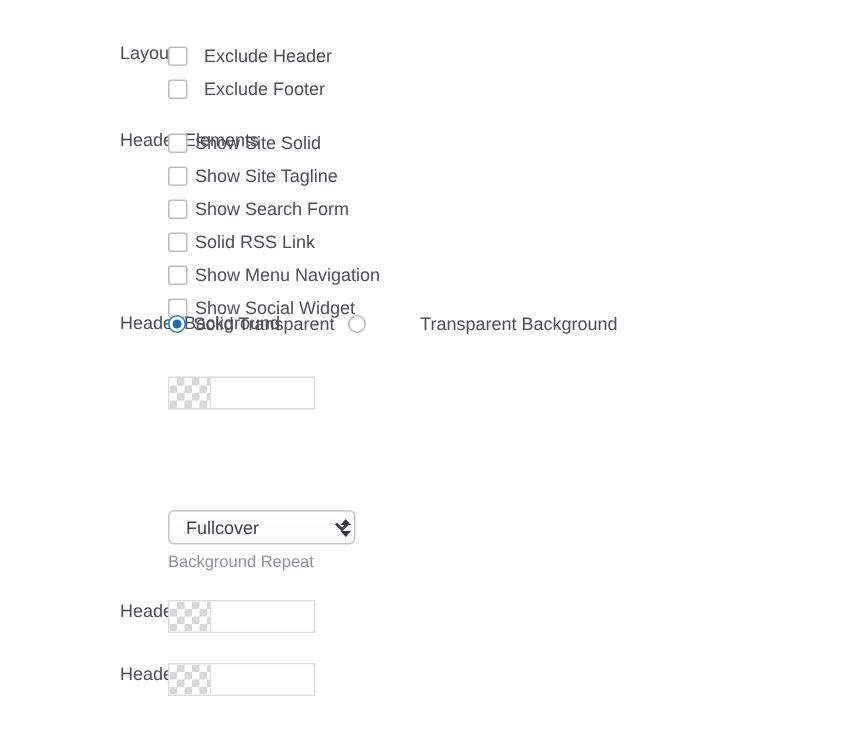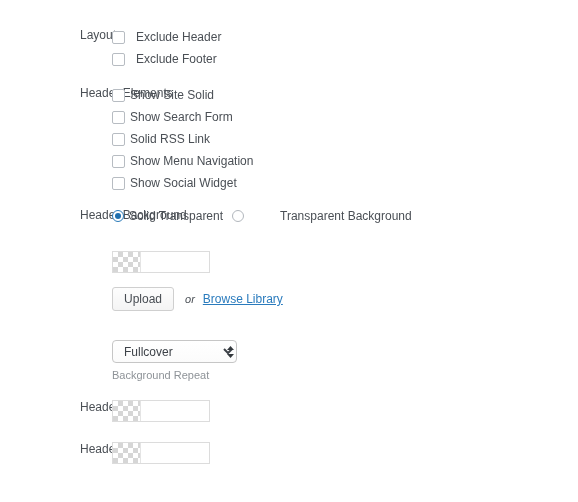--- a/index.html
+++ b/index.html
@@ -242,20 +242,24 @@
 
   <div class="row" style="top:86px;">
     <div class="label-col">Header Elements</div>
     <div class="control-col">
       <div class="check-line gap-tight">
         <span class="cbox"></span>
         <span class="check-label">Show Site Solid</span>
       </div>
       <div class="check-line gap-tight">
         <span class="cbox"></span>
+        <span class="check-label">Show Site Tagline</span>
+      </div>
+      <div class="check-line gap-tight">
+        <span class="cbox"></span>
         <span class="check-label">Show Search Form</span>
       </div>
       <div class="check-line gap-tight">
         <span class="cbox"></span>
         <span class="check-label">Solid RSS Link</span>
       </div>
       <div class="check-line gap-tight">
         <span class="cbox"></span>
         <span class="check-label">Show Menu Navigation</span>
       </div>
@@ -285,30 +289,20 @@
   <div class="row" style="top:251px;">
     <div class="label-col"></div>
     <div class="control-col">
       <div class="colorfield">
         <span class="swatch"></span>
         <input class="color-input" type="text" placeholder="" style="">
       </div>
     </div>
   </div>
 
-  <div class="row" style="top:287px;">
-    <div class="label-col"></div>
-    <div class="control-col">
-      <div class="upload-row">
-        <button class="btn" type="button">Upload</button>
-        <span class="or-text">or</span>
-        <a class="link">Browse Library</a>
-      </div>
-    </div>
-  </div>
 
   <div class="row" style="top:340px;">
     <div class="label-col"></div>
     <div class="control-col">
       <div class="select-wrap">
         <select class="select">
           <option>Fullcover</option>
         </select>
         <span class="select-arrows">
           <svg width="9" height="14" viewBox="0 0 9 14" xmlns="http://www.w3.org/2000/svg" aria-hidden="true">

